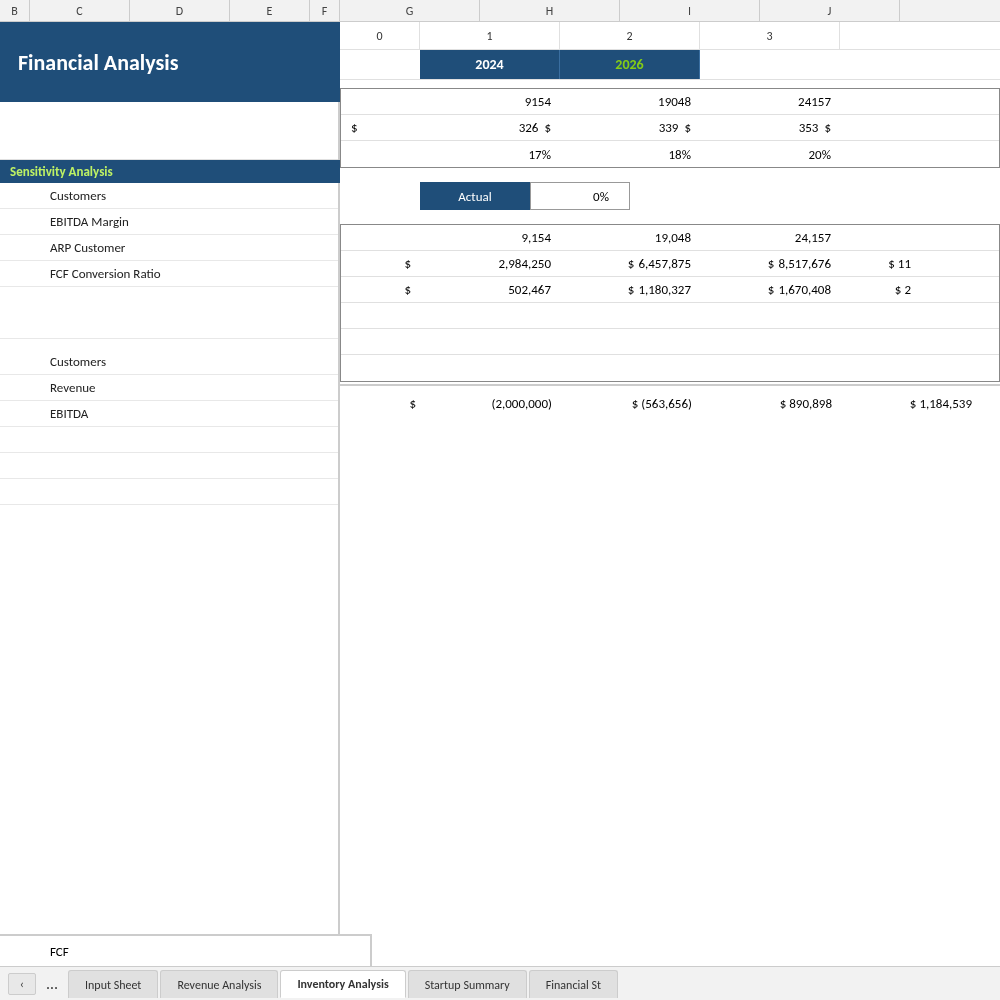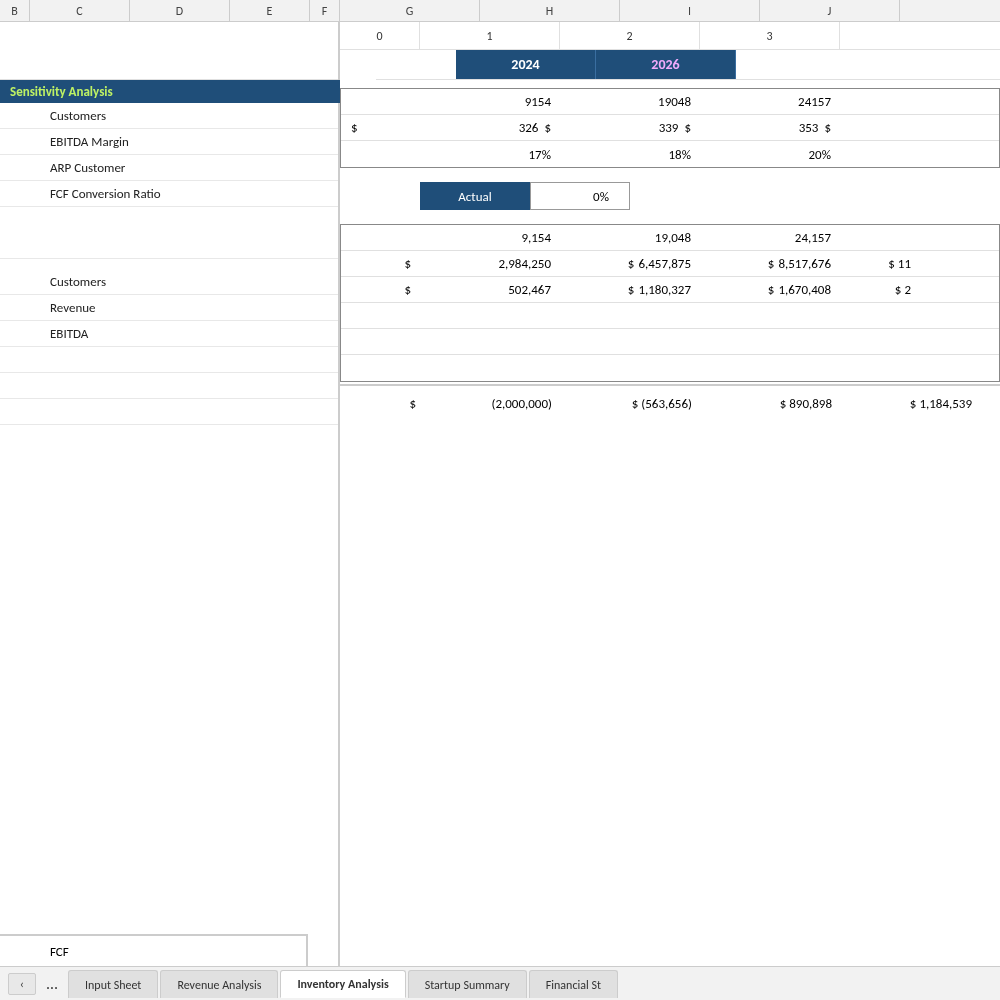--- a/index.html
+++ b/index.html
@@ -212,20 +212,23 @@
     <div class="col-header-cell" style="width:140px;">G</div>
     <div class="col-header-cell" style="width:140px;">H</div>
     <div class="col-header-cell" style="width:140px;">I</div>
     <div class="col-header-cell" style="width:140px;">J</div>
   </div>
 
   <div class="main-area" style="height: calc(1000px - 22px - 34px);">
 
     <div class="left-panel">
 
+      <div class="title-cell">
+        <span>Financial Analysis</span>
+      </div>
 
       <div style="height: 58px; border-bottom: 1px solid #e0e0e0;"></div>
 
       <div class="section-header">
         <span>Sensitivity Analysis</span>
       </div>
 
       <div class="row-plain">Customers</div>
       <div class="row-plain">EBITDA Margin</div>
       <div class="row-plain">ARP Customer</div>
@@ -255,26 +258,26 @@
           <span>1</span>
         </div>
         <div style="width:140px; min-width:140px; text-align:center; display:flex; align-items:center; justify-content:center; border-right:1px solid #e0e0e0; font-size:12px; color:#333;">
           <span>2</span>
         </div>
         <div style="width:140px; min-width:140px; text-align:center; display:flex; align-items:center; justify-content:center; border-right:1px solid #e0e0e0; font-size:12px; color:#333;">
           <span>3</span>
         </div>
       </div>
 
-      <div style="display:flex; height:30px; border-bottom:1px solid #e0e0e0;margin-left:36px;">
+      <div style="display:flex; height:30px; border-bottom:1px solid #e0e0e0;">
         <div style="width:80px; min-width:80px; background:transparent;"></div>
         <div style="width:140px; min-width:140px; background:#1f4e79; color:#fff; font-weight:bold; font-size:14px; display:flex; align-items:center; justify-content:center; border-right:1px solid #3a6ea0;">
           <span>2024</span>
         </div>
-        <div style="width:140px; min-width:140px; background:#1f4e79; color:#f0abfc; font-weight:bold; font-size:14px; display:flex; align-items:center; justify-content:center; border-right:1px solid #3a6ea0;">
+        <div style="width:140px; min-width:140px; background:#1f4e79; color:#84cc16; font-weight:bold; font-size:14px; display:flex; align-items:center; justify-content:center; border-right:1px solid #3a6ea0;">
           <span>2026</span>
         </div>
       </div>
 
       <div style="padding: 6px 0 0 0;">
         <div class="outlined-box">
 
           <div class="right-data-row">
             <div class="right-data-cell col0"></div>
             <div class="right-data-cell">9154</div>
@@ -383,21 +386,21 @@
           <span>$</span>&nbsp;<span>1,184,539</span>
         </div>
         <div style="width:60px; min-width:60px; font-size:13px; display:flex; align-items:center; justify-content:flex-end; padding: 0 4px;">
           &nbsp;
         </div>
       </div>
 
     </div>
   </div>
 
-  <div style="position:absolute; bottom:34px; left:0; width:308px; height:32px; display:flex; align-items:center; padding-left:50px; font-size:13px; border-right:2px solid #ccc; border-top:2px solid #ccc; background:#fff;">
+  <div style="position:absolute; bottom:34px; left:0; width:372px; height:32px; display:flex; align-items:center; padding-left:50px; font-size:13px; border-right:2px solid #ccc; border-top:2px solid #ccc; background:#fff;">
     <span>FCF</span>
   </div>
 
   <div class="tabs-bar">
     <div class="tab-nav-btn">‹</div>
     <div class="tab-dots">…</div>
     <div class="tab">
       <span>Input Sheet</span>
     </div>
     <div class="tab">

